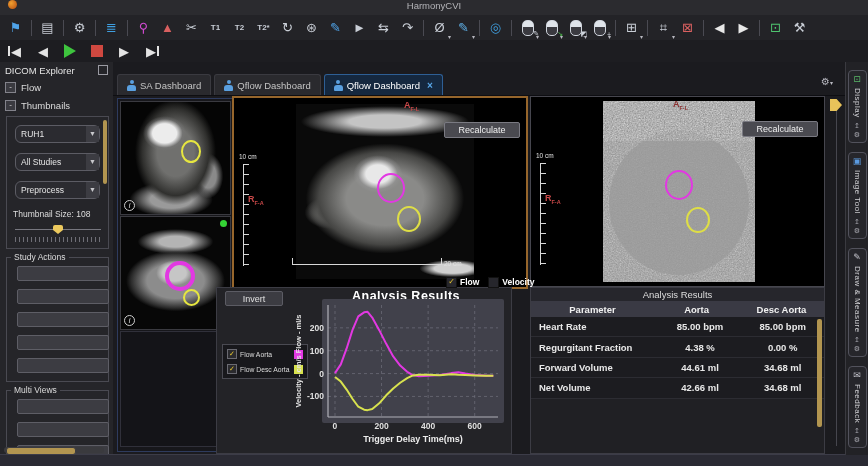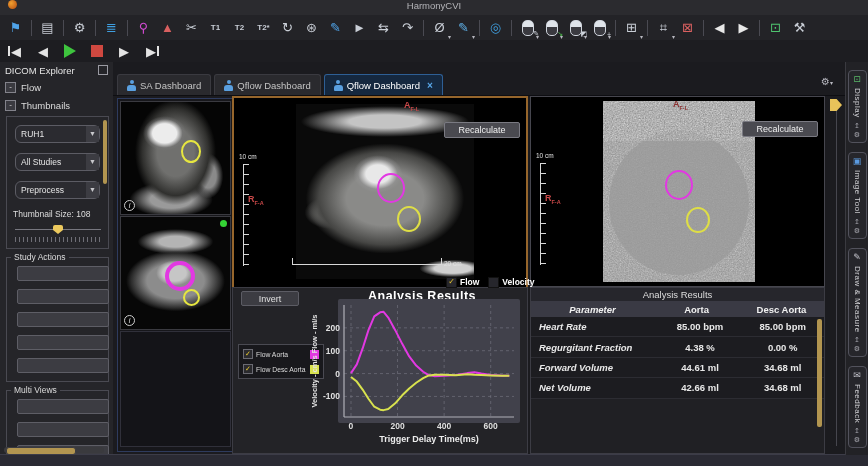--- a/index.html
+++ b/index.html
@@ -110,38 +110,38 @@
   .recalc{position:absolute;right:6px;top:24px;width:76px;height:16px;background:#4a4a50;border:1px solid #7a7a82;color:#f0f0f0;font-size:9px;font-family:inherit;border-radius:2px;z-index:4;}
   .scale-lab{position:absolute;left:5px;top:55px;font-size:6.5px;color:#e0e0e0;z-index:3;}
   .scale-v{position:absolute;left:9px;top:66px;height:102px;width:5px;border-left:1px solid #d8d8d8;background:repeating-linear-gradient(180deg,#d8d8d8 0 1px,transparent 1px 10px);z-index:3;}
   .scale-h{position:absolute;left:58px;bottom:22px;width:148px;height:6px;border-bottom:1px solid #d8d8d8;border-left:1px solid #d8d8d8;border-right:1px solid #d8d8d8;z-index:3;}
   .scale-h-lab{position:absolute;left:210px;bottom:20px;font-size:6.5px;color:#e0e0e0;z-index:3;}
   
   .strip{position:absolute;left:714px;top:0;width:18px;bottom:0;}
   .strip .track{position:absolute;left:9px;top:14px;bottom:6px;width:1px;background:#46464e;}
   .strip .handle{position:absolute;left:3px;top:4px;width:12px;height:12px;background:#e8c35a;clip-path:polygon(0 0,55% 0,100% 50%,55% 100%,0 100%);}
   
-  .flow-panel{position:absolute;left:119px;top:192px;width:294px;height:165px;background:#232327;border:1px solid #3c3c44;}
+  .flow-panel{position:absolute;left:103px;top:192px;width:294px;height:165px;background:#232327;border:1px solid #3c3c44;}
   .invert-btn{position:absolute;left:8px;top:3px;width:58px;height:15px;background:#3c3c42;border:1px solid #5c5c64;color:#e0e0e0;font-size:9px;font-family:inherit;border-radius:2px;}
   .legend{position:absolute;left:5px;top:56px;width:76px;background:#18181c;border:1px solid #4a4a52;padding:4px 4px;display:flex;flex-direction:column;gap:5px;}
   .leg-row{display:flex;align-items:center;gap:3px;font-size:6.8px;color:#dcdcdc;}
   .leg-check{width:8px;height:8px;background:#2a2a2e;border:1px solid #6a6a72;color:#e8c830;font-size:7px;line-height:8px;text-align:center;flex:0 0 auto;}
   .swatch{width:9px;height:9px;margin-left:auto;flex:0 0 auto;}
   .chart-title{position:absolute;left:86px;top:1px;width:206px;text-align:center;font-weight:bold;font-size:12.5px;color:#fff;letter-spacing:0.5px;}
   #chart-svg{position:absolute;left:76px;top:2px;}
   
   .chips{position:absolute;left:330px;top:180px;display:flex;z-index:6;}
   .chip{display:flex;align-items:center;gap:3px;height:14px;padding:0 6px 0 3px;font-size:8.5px;font-weight:bold;color:#fff;}
   .chip-box{width:9px;height:9px;background:#26262c;border:1px solid #111;display:flex;align-items:center;justify-content:center;}
   .chip-mark{color:#e8c830;font-size:8px;line-height:8px;}
   
   .results-panel{position:absolute;left:417px;top:192px;width:293px;height:165px;background:#202024;border:1px solid #3c3c44;display:flex;flex-direction:column;overflow:hidden;}
   .res-title{height:13px;line-height:13px;text-align:center;font-size:9.5px;color:#dcdcdc;background:#26262c;flex:0 0 auto;}
   .thead{display:flex;height:16px;background:#3a3a44;font-weight:bold;font-size:9.5px;align-items:center;color:#f0f0f0;flex:0 0 auto;}
-  .tcell.p{width:42%;padding-left:8px;text-align:left;font-style:italic;}
+  .tcell.p{width:42%;padding-left:8px;text-align:left;}
   .tcell.v{width:29%;text-align:center;}
   .thead .tcell.p{text-align:center;padding-left:0;}
   .trow{display:flex;height:19.4px;align-items:center;font-size:9.5px;font-weight:bold;color:#e8e8e8;border-bottom:1px solid #2c2c32;background:#1c1c20;flex:0 0 auto;}
   .res-scroll{position:absolute;right:2px;top:31px;width:5px;height:108px;background:#b29550;border-radius:2px;}
   
   .rail{position:absolute;right:0;top:62px;width:23px;height:393px;background:#222226;border-left:1px solid #3a3a40;display:flex;flex-direction:column;align-items:center;padding-top:8px;gap:9px;box-sizing:border-box;z-index:15;}
   .rail-tab{width:17px;border:1px solid #52525c;border-radius:4px;display:flex;flex-direction:column;align-items:center;padding:4px 0 3px;gap:4px;background:#26262b;}
   .rail-icon{font-size:9px;line-height:9px;}
   .rail-label{writing-mode:vertical-rl;font-size:8px;color:#d0d0d4;letter-spacing:0.5px;white-space:nowrap;}
   .rail-pins{display:flex;flex-direction:column;font-size:7px;color:#a8a8b0;gap:1px;align-items:center;}

